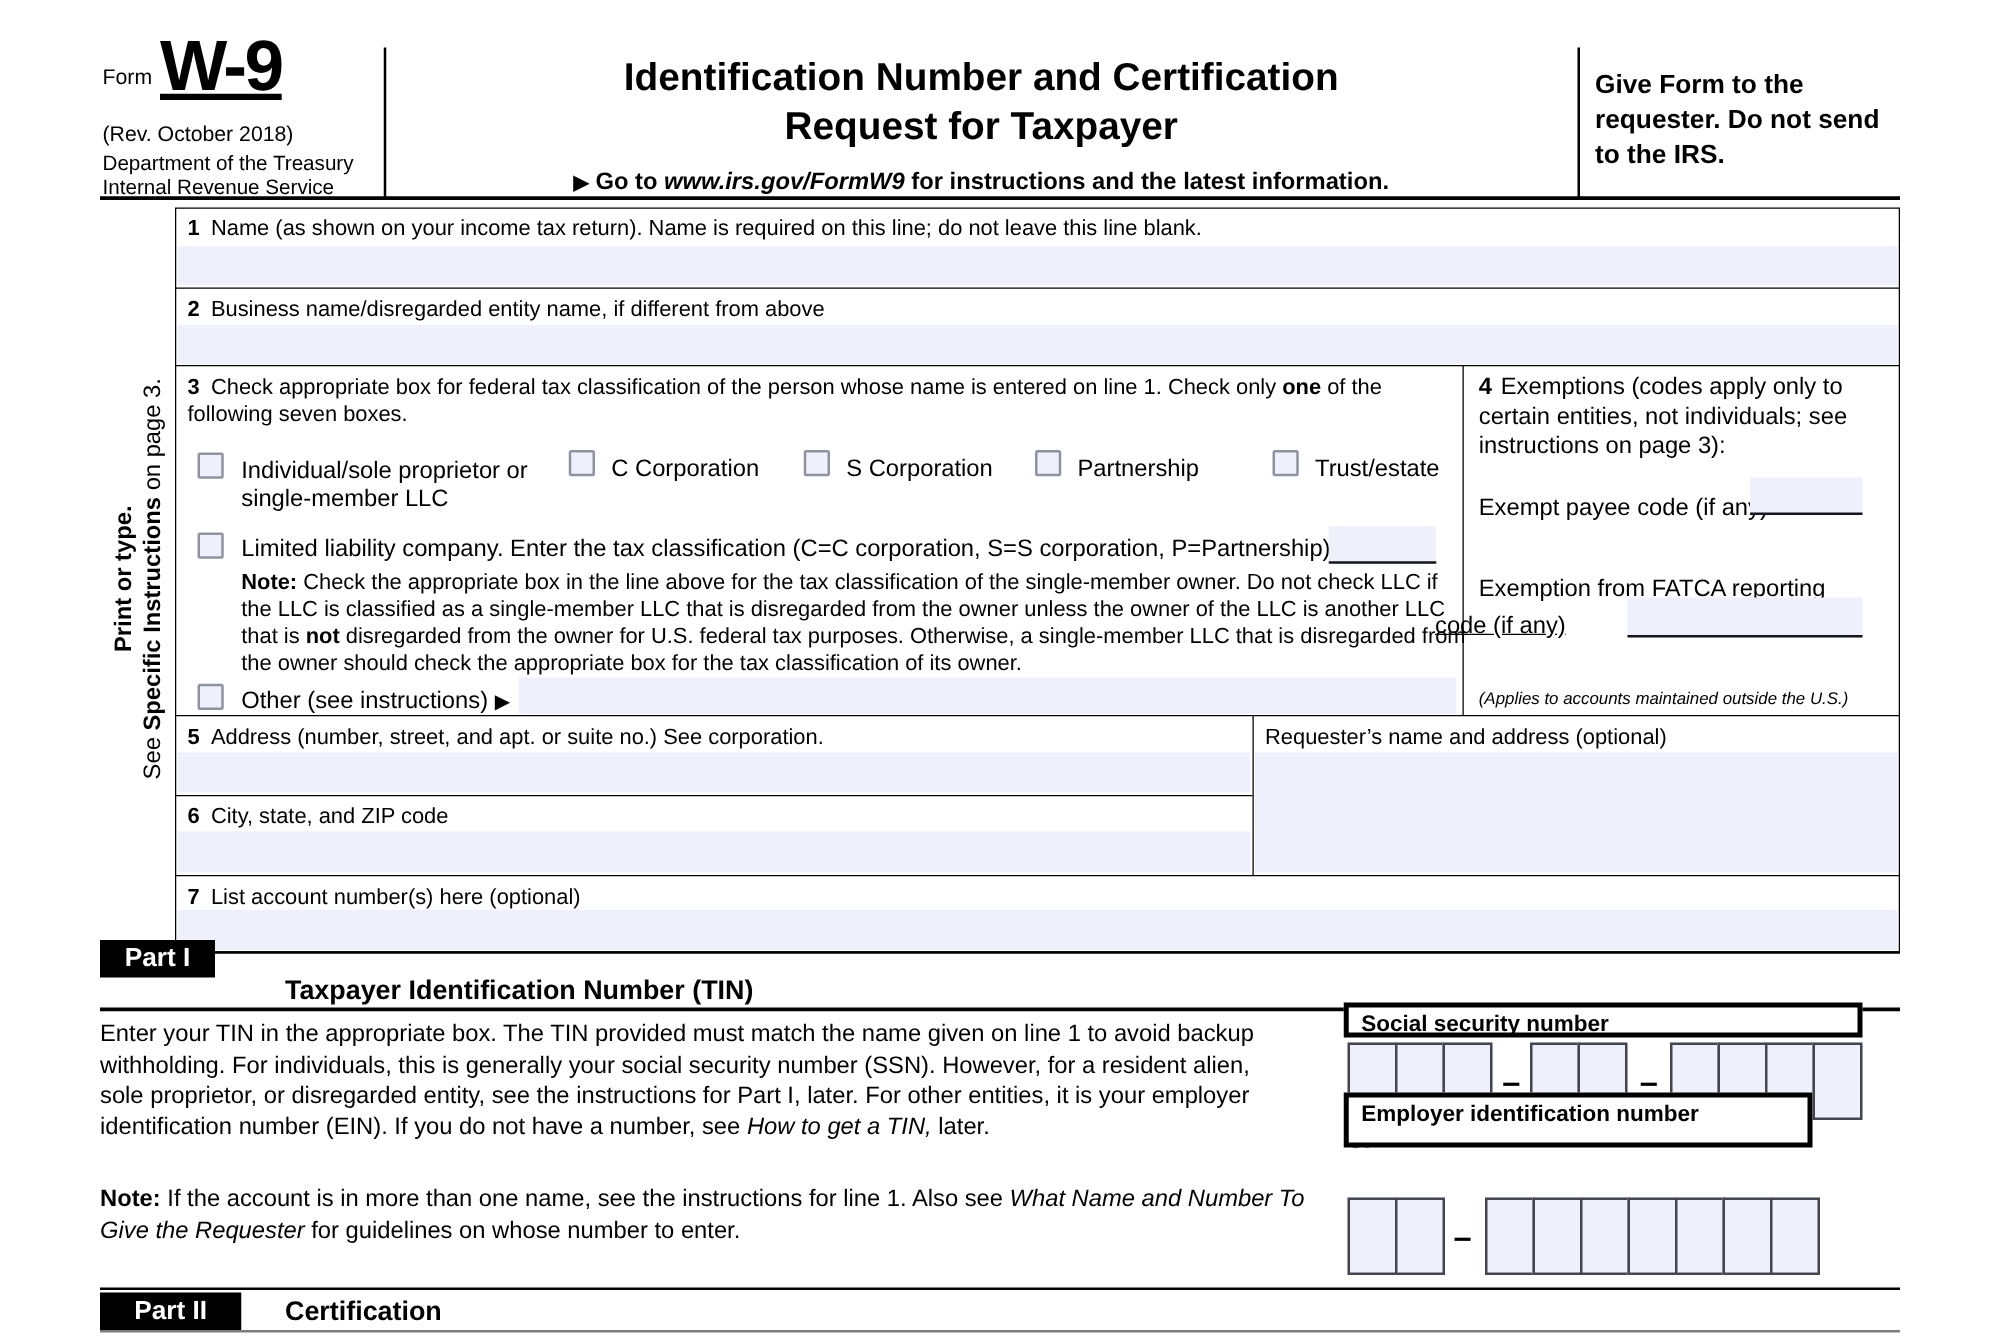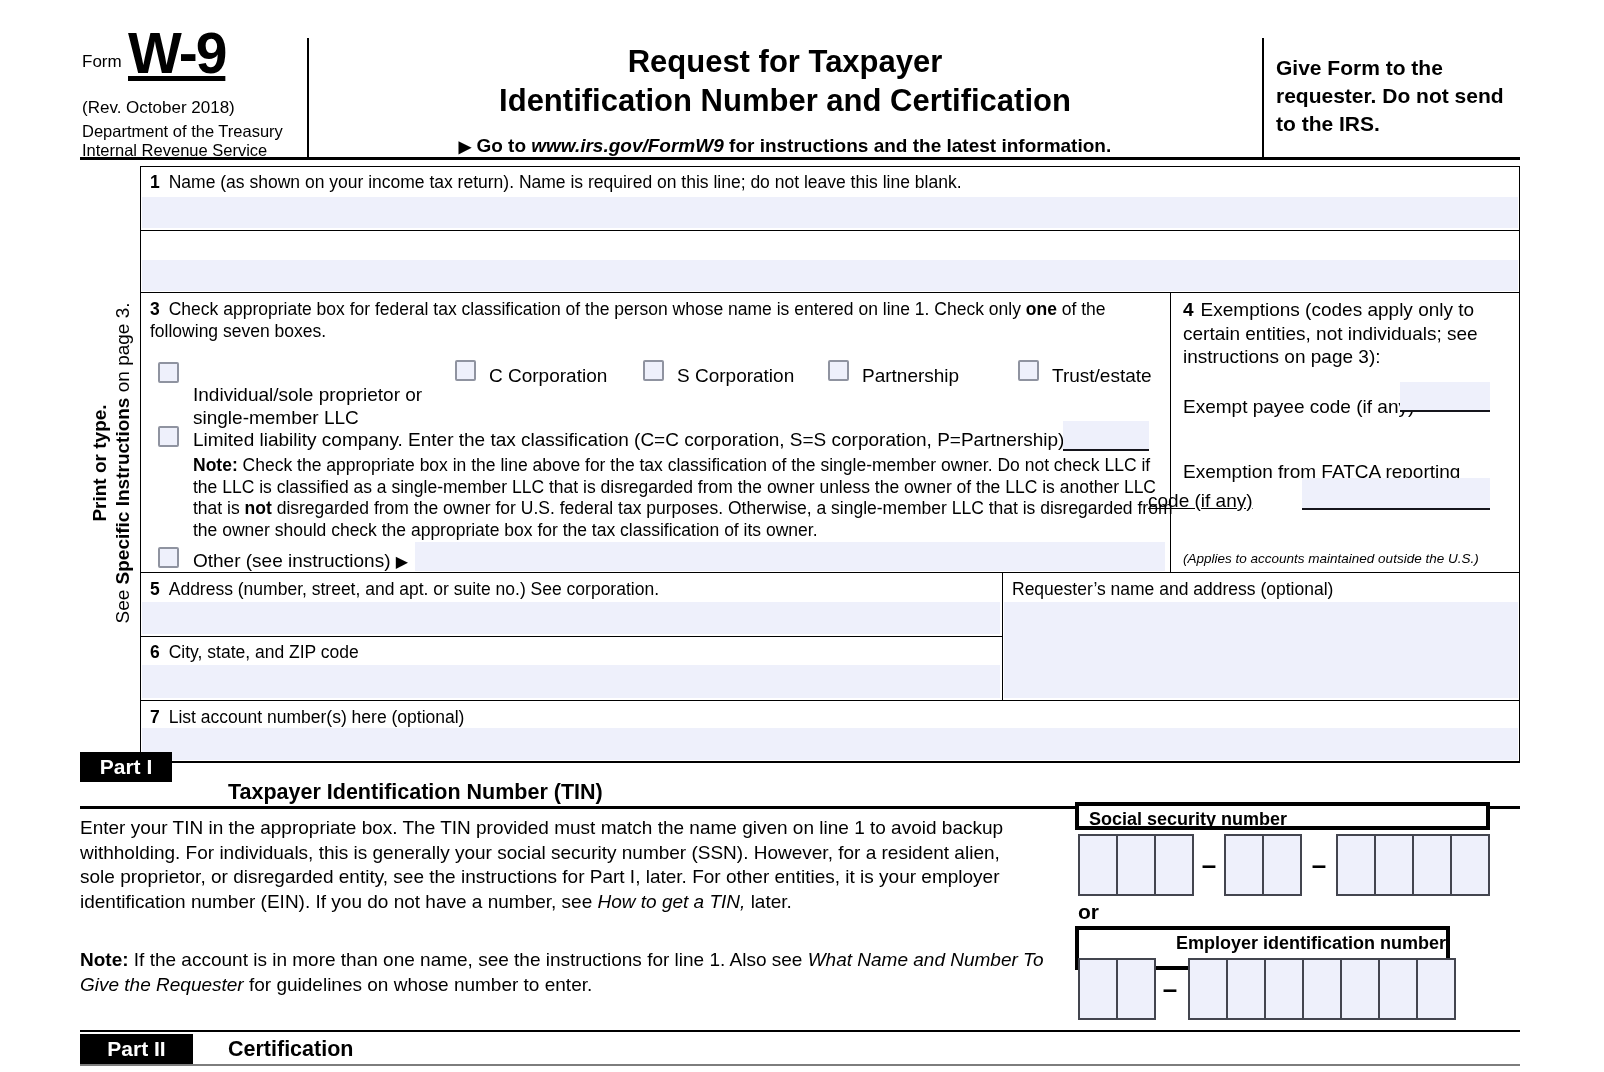--- a/index.html
+++ b/index.html
@@ -54,22 +54,22 @@
 
   <div class="abs" style="left:82px;top:52px;font-size:17px;">Form</div>
   <div class="abs b" style="left:128px;top:20px;font-size:57px;letter-spacing:-2px;text-decoration:underline;">W-9</div>
   <div class="abs" style="left:82px;top:98px;font-size:17px;">(Rev. October 2018)</div>
   <div class="abs" style="left:82px;top:122px;font-size:16.5px;">Department of the Treasury</div>
   <div class="abs" style="left:82px;top:141px;font-size:16.5px;">Internal Revenue Service</div>
 
   <div class="vline" style="left:307px;top:38px;width:2px;height:120px;"></div>
 
   <div class="abs b" style="left:320px;top:42px;width:930px;text-align:center;font-size:31px;line-height:39px;">
+    <div>Identification Number and Certification</div>
     <div>Request for Taxpayer</div>
-    <div>Identification Number and Certification</div>
   </div>
   <div class="abs b" style="left:320px;top:135px;width:930px;text-align:center;font-size:19px;">
     <span class="arrow">▶</span>
     <span>Go to </span><span class="i">www.irs.gov/FormW9</span><span> for instructions and the latest information.</span>
   </div>
 
   <div class="vline" style="left:1262px;top:38px;width:2px;height:120px;"></div>
   <div class="abs b" style="left:1276px;top:54px;width:235px;font-size:21px;line-height:28px;">Give Form to the requester. Do not send to the IRS.</div>
 
   <div class="hline" style="left:80px;top:157px;width:1440px;height:3px;"></div>
@@ -80,29 +80,32 @@
   </div>
 
   <div class="abs" style="left:140px;top:166px;width:1380px;height:596px;border:1px solid #000;box-sizing:border-box;"></div>
 
   <div class="lab" style="left:150px;top:172px;">
     <span class="num">1</span><span>Name (as shown on your income tax return). Name is required on this line; do not leave this line blank.</span>
   </div>
   <input class="field" style="left: 142px; top: 197px; width: 1376px; height: 31px;">
   <div class="hline" style="left:140px;top:230px;width:1380px;height:1px;"></div>
 
+  <div class="lab" style="left:150px;top:237px;">
+    <span class="num">2</span><span>Business name/disregarded entity name, if different from above</span>
+  </div>
   <input class="field" style="left: 142px; top: 260px; width: 1376px; height: 31px;">
   <div class="hline" style="left:140px;top:292px;width:1380px;height:1px;"></div>
 
   <div class="lab" style="left:150px;top:299px;width:1012px;">
     <span class="num">3</span><span>Check appropriate box for federal tax classification of the person whose name is entered on line 1. Check only </span><span class="b">one</span><span> of the following seven boxes.</span>
   </div>
 
   <span class="cb" style="left:158px;top:362px;"></span>
-  <div class="cblab" style="left:193px;top:365px;width:240px;margin-top:18px;">Individual/sole proprietor or single-member LLC</div>
+  <div class="cblab" style="left:193px;top:365px;width:240px;">Individual/sole proprietor or single-member LLC</div>
   <span class="cb" style="left:455px;top:360px;"></span>
   <div class="cblab" style="left:489px;top:364px;">C Corporation</div>
   <span class="cb" style="left:643px;top:360px;"></span>
   <div class="cblab" style="left:677px;top:364px;">S Corporation</div>
   <span class="cb" style="left:828px;top:360px;"></span>
   <div class="cblab" style="left:862px;top:364px;">Partnership</div>
   <span class="cb" style="left:1018px;top:360px;"></span>
   <div class="cblab" style="left:1052px;top:364px;">Trust/estate</div>
 
   <span class="cb" style="left:158px;top:426px;"></span>
@@ -175,21 +178,21 @@
   <div class="tin-cell" style="left:1224px;top:834px;"></div>
   <div class="tin-cell" style="left:1262px;top:834px;"></div>
   <div class="tindash" style="left:1307px;top:850px;">–</div>
   <div class="tin-cell" style="left:1336px;top:834px;"></div>
   <div class="tin-cell" style="left:1374px;top:834px;"></div>
   <div class="tin-cell" style="left:1412px;top:834px;"></div>
   <div class="tin-cell" style="left:1450px;top:834px;"></div>
 
   <div class="abs b" style="left:1078px;top:900px;font-size:21px;">or</div>
 
-  <div class="tinbox" style="left:1075px;top:926px;width:375px;height:44px;text-align:right;">Employer identification number</div>
+  <div class="tinbox" style="left:1075px;top:874px;width:375px;height:44px;">Employer identification number</div>
   <div class="tin-cell" style="left:1078px;top:958px;"></div>
   <div class="tin-cell" style="left:1116px;top:958px;"></div>
   <div class="tindash" style="left:1158px;top:974px;">–</div>
   <div class="tin-cell" style="left:1188px;top:958px;"></div>
   <div class="tin-cell" style="left:1226px;top:958px;"></div>
   <div class="tin-cell" style="left:1264px;top:958px;"></div>
   <div class="tin-cell" style="left:1302px;top:958px;"></div>
   <div class="tin-cell" style="left:1340px;top:958px;"></div>
   <div class="tin-cell" style="left:1378px;top:958px;"></div>
   <div class="tin-cell" style="left:1416px;top:958px;"></div>

